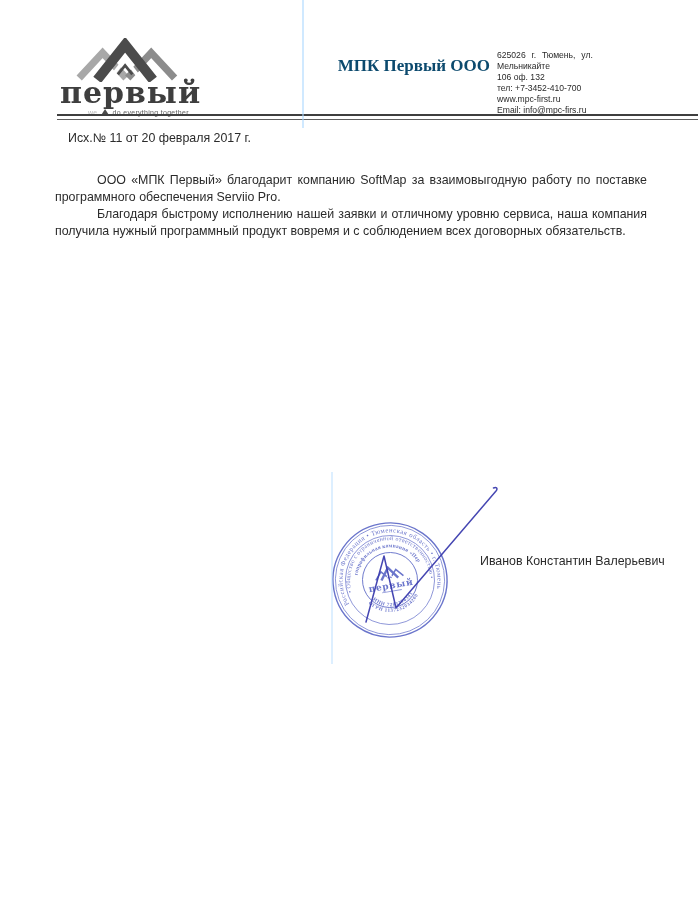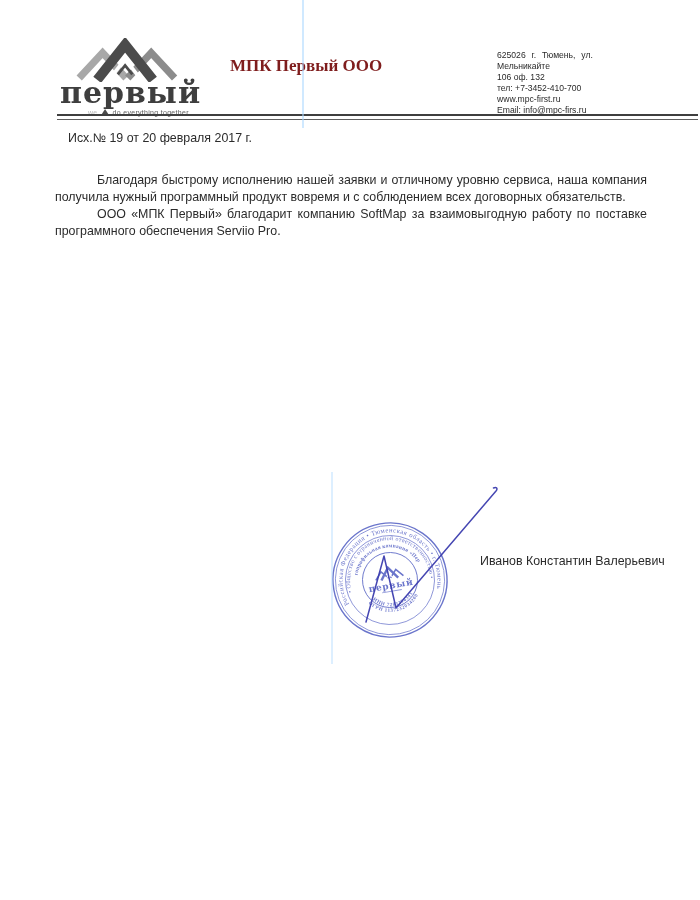--- a/index.html
+++ b/index.html
@@ -16,22 +16,22 @@
     font-family:"DejaVu Serif","Liberation Serif",serif;font-weight:700;
     font-size:30px;line-height:30px;letter-spacing:1px;color:#3e3e3e;
   }
   .logo-tagline{position:absolute;left:28px;top:73px;display:flex;align-items:center;gap:3px;
     font-size:7px;letter-spacing:.3px;white-space:nowrap;}
   .logo-tagline .we{color:#b9b9b9;}
   .logo-tagline .flag{width:9px;height:7px;background:#4b4b4b;
     clip-path:polygon(0 100%,50% 0,100% 100%);}
   .logo-tagline .rest{color:#5c5c5c;}
   .company-title{
-    position:absolute;left:230px;top:56px;width:260px;text-align:left;
-    font-family:"Liberation Serif",serif;font-weight:700;font-size:17px;color:#7f1d1d;
+    position:absolute;left:230px;top:56px;width:260px;text-align:right;
+    font-family:"Liberation Serif",serif;font-weight:700;font-size:17px;color:#0c4a6e;
   }
   .address{
     position:absolute;left:497px;top:50px;width:150px;
     font-family:Liberation Sans, sans-serif;font-size:8.6px;line-height:11px;color:#2a2a2a;
   }
   .address .wide{word-spacing:3.5px;}
   .address .email-value{text-decoration:underline;}
   .rule{position:absolute;left:57px;top:114px;width:641px;height:3px;
     border-top:2px solid #3f3f3f;border-bottom:1.6px solid #5e5e5e;}
   
@@ -78,25 +78,25 @@
   <div class="address">
     <div class="wide">625026 г. Тюмень, ул. Мельникайте</div>
     <div>106 оф. 132</div>
     <div>тел: +7-3452-410-700</div>
     <div>www.mpc-first.ru</div>
     <div><span>Email: </span><span class="email-value">info@mpc-firs.ru</span></div>
   </div>
 
   <div class="rule"></div>
 
-  <div class="ref-line">Исх.№ 19 от 20 февраля 2017 г.</div>
+  <div class="ref-line">Исх.№ 11 от 20 февраля 2017 г.</div>
 
   <div class="letter-body">
+    <p>ООО «МПК Первый» благодарит компанию SoftMap за взаимовыгодную работу по поставке программного обеспечения Serviio Pro.</p>
     <p>Благодаря быстрому исполнению нашей заявки и отличному уровню сервиса, наша компания получила нужный программный продукт вовремя и с соблюдением всех договорных обязательств.</p>
-    <p>ООО «МПК Первый» благодарит компанию SoftMap за взаимовыгодную работу по поставке программного обеспечения Serviio Pro.</p>
   </div>
 
   <div class="signer-name">Иванов Константин Валерьевич</div>
 
   <svg class="stamp" width="128" height="128" viewBox="-64 -64 128 128">
     <defs>
       <path id="ring1" d="M -44.6,16.2 A 47.5,47.5 0 1,1 44.6,16.2"></path>
       <path id="ring2" d="M -37.6,13.7 A 40,40 0 1,1 37.6,13.7"></path>
       <path id="ring3" d="M -31,-11 A 33,33 0 0,1 31,-11"></path>
       <path id="innArc" d="M -22,14 A 26,26 0 0,0 22,14"></path>

